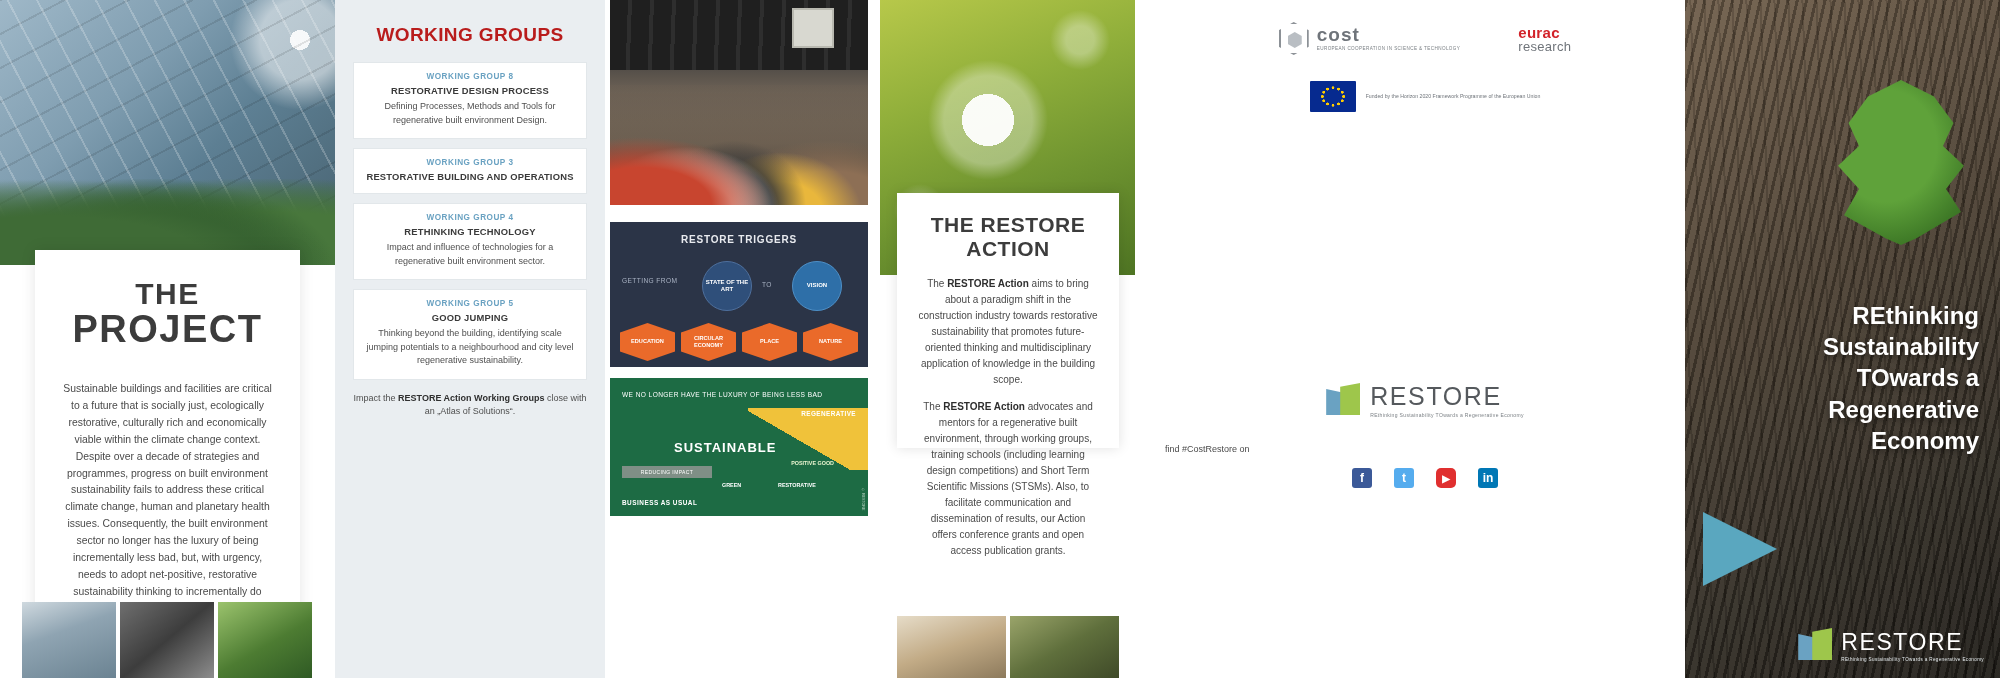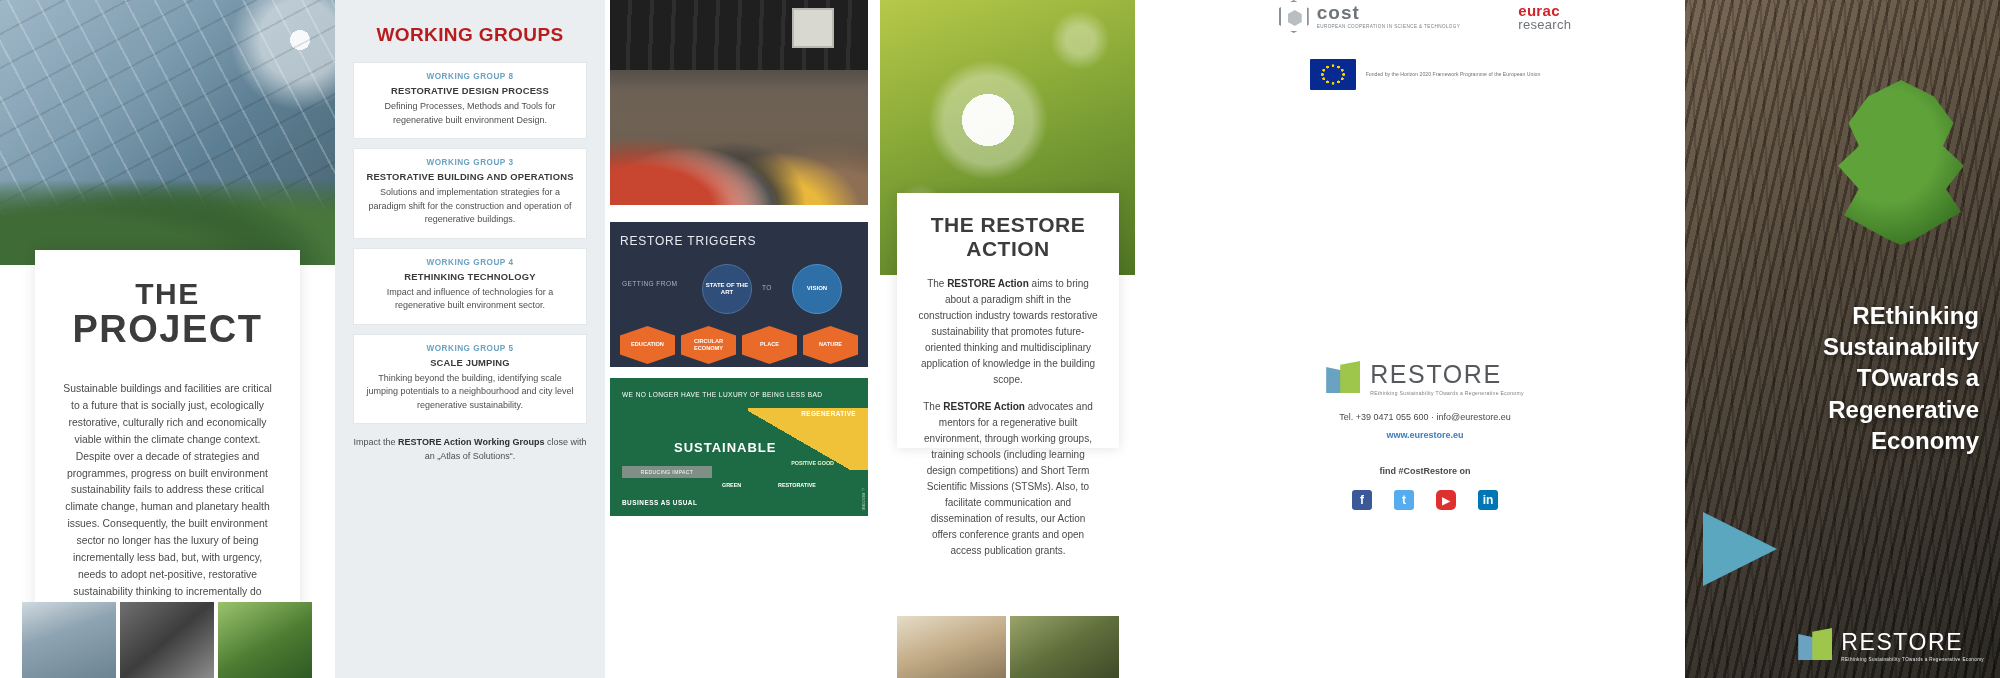--- a/index.html
+++ b/index.html
@@ -92,21 +92,21 @@
       radial-gradient(ellipse at 30% 105%, #e8e4dd 0 18%, rgba(232,228,221,0) 36%),
       radial-gradient(ellipse at 48% 100%, #3a3a3a 0 20%, rgba(58,58,58,0) 38%),
       radial-gradient(ellipse at 66% 108%, #e9b73c 0 18%, rgba(233,183,60,0) 34%),
       radial-gradient(ellipse at 85% 100%, #8d6f55 0 20%, rgba(141,111,85,0) 38%),
       linear-gradient(180deg, rgba(120,104,88,0.1), rgba(60,52,44,0.75));
   }
   .p3-diag1 {
     position: absolute; top: 222px; left: 5px; width: 258px; height: 145px;
     background: #2b3447; padding: 12px 10px;
   }
-  .d1-title { color: #e8eaef; font-size: 12px; font-weight: normal; letter-spacing: 0.8px; }
+  .d1-title { color: #e8eaef; font-size: 10px; font-weight: bold; letter-spacing: 0.8px; text-align: center; }
   .d1-row { position: relative; height: 58px; margin-top: 14px; }
   .d1-lab { position: absolute; color: #aab3c4; font-size: 6.6px; letter-spacing: 0.4px; }
   .circ {
     position: absolute; border-radius: 50%; display: flex; align-items: center; justify-content: center;
     color: #fff; font-size: 6px; font-weight: bold; text-align: center; line-height: 1.25;
   }
   .circ.soa { left: 82px; top: 2px; width: 50px; height: 50px; background: #2f4f7a; border: 1px solid #4e6f9c; }
   .circ.vis { left: 172px; top: 2px; width: 50px; height: 50px; background: #2e6fa8; border: 1px solid #4e8fc6; }
   .hexrow { display: flex; gap: 6px; margin-top: 6px; }
   .hex {
@@ -155,21 +155,21 @@
   .p4-title { color: #3c3c3c; font-size: 21px; font-weight: bold; line-height: 1.12; letter-spacing: 0.5px; }
   .p4-body { margin-top: 16px; font-size: 10px; line-height: 1.6; color: #4a4a4a; }
   .p4-body p + p { margin-top: 11px; }
   .p4-body b { color: #2e2e2e; }
   .p4-thumbs { position: absolute; bottom: 0; left: 22px; display: flex; gap: 4px; width: 222px; height: 62px; }
   .p4-thumbs div { flex: 1; }
   .th-d { background: linear-gradient(160deg,#e6dcc8 0%,#c2ab86 50%,#8d7a5c 100%); }
   .th-e { background: linear-gradient(150deg,#9aa46a 0%,#5f6f3c 50%,#3f4a28 100%); }
 
   
-  .panel5 { width: 520px; height: 678px; background: #ffffff; position: relative; }
+  .panel5 { width: 520px; height: 678px; background: #ffffff; position: relative; padding-top: 22px; }
   .logo-row { display: flex; align-items: center; justify-content: center; gap: 58px; }
   .cost-logo { display: flex; align-items: center; gap: 8px; }
   .cost-hex {
     width: 30px; height: 33px; background: #ffffff; border: 2px solid #8c9196;
     clip-path: polygon(50% 0%, 100% 25%, 100% 75%, 50% 100%, 0% 75%, 0% 25%);
     position: relative;
   }
   .cost-hex::after {
     content: ""; position: absolute; left: 7px; top: 8px; width: 14px; height: 16px;
     background: #b9bec3;
@@ -207,21 +207,21 @@
     clip-path: polygon(0 0, 100% 18%, 100% 100%, 0 100%);
   }
   .rl-mark .sq2 {
     position: absolute; left: 14px; top: 0; width: 20px; height: 32px; background: #9ec64b;
     clip-path: polygon(0 12%, 100% 0, 100% 100%, 0 100%);
   }
   .rl-text .rt1 { font-size: 25px; color: #55595d; letter-spacing: 1.6px; }
   .rl-text .rt2 { font-size: 5px; color: #7b8085; letter-spacing: 0.35px; margin-top: 1px; }
   .contact { text-align: center; margin-top: 16px; font-size: 9px; color: #4a4a4a; }
   .contact .web { color: #3d7dbb; font-weight: bold; margin-top: 8px; font-size: 9px; }
-  .findus { text-align: center; margin-top: 26px; font-size: 9px; color: #4a4a4a; font-weight: bold; }
+  .findus { text-align: left; margin-top: 26px; font-size: 9px; color: #4a4a4a; }
   .social { display: flex; justify-content: center; gap: 22px; margin-top: 14px; }
   .soc {
     width: 20px; height: 20px; display: flex; align-items: center; justify-content: center;
     color: #fff; font-size: 12px; font-weight: bold; border-radius: 3px;
   }
   .soc.fb { background: #3b5998; }
   .soc.tw { background: #55acee; }
   .soc.yt { background: #e02f2f; border-radius: 5px; font-size: 10px; }
   .soc.li { background: #0077b5; }
 
@@ -288,32 +288,31 @@
 
     <div class="wg-card">
       <div class="wg-num">WORKING GROUP 8</div>
       <div class="wg-name">RESTORATIVE DESIGN PROCESS</div>
       <div class="wg-desc">Defining Processes, Methods and Tools for regenerative built environment Design.</div>
     </div>
 
     <div class="wg-card">
       <div class="wg-num">WORKING GROUP 3</div>
       <div class="wg-name">RESTORATIVE BUILDING AND OPERATIONS</div>
-      <div class="wg-desc">Solutions and implementation strategies for a paradigm shift for the construction and operation of regenerative buildings.</div>
     </div>
 
     <div class="wg-card">
       <div class="wg-num">WORKING GROUP 4</div>
       <div class="wg-name">RETHINKING TECHNOLOGY</div>
       <div class="wg-desc">Impact and influence of technologies for a regenerative built environment sector.</div>
     </div>
 
     <div class="wg-card">
       <div class="wg-num">WORKING GROUP 5</div>
-      <div class="wg-name">SCALE JUMPING</div>
+      <div class="wg-name">GOOD JUMPING</div>
       <div class="wg-desc">Thinking beyond the building, identifying scale jumping potentials to a neighbourhood and city level regenerative sustainability.</div>
     </div>
 
     <div class="wg-foot">
       <span>Impact the </span><b>RESTORE Action Working Groups</b><span> close with an „Atlas of Solutions“.</span>
     </div>
   </div>
 
   <div class="panel3">
     <div class="p3-photo">
@@ -396,24 +395,20 @@
       <div class="rl-mark">
         <div class="sq1"></div>
         <div class="sq2"></div>
       </div>
       <div class="rl-text">
         <div class="rt1">RESTORE</div>
         <div class="rt2">REthinking Sustainability TOwards a Regenerative Economy</div>
       </div>
     </div>
 
-    <div class="contact">
-      <div>Tel. +39 0471 055 600 · info@eurestore.eu</div>
-      <div class="web">www.eurestore.eu</div>
-    </div>
 
     <div class="findus">find #CostRestore on</div>
 
     <div class="social">
       <div class="soc fb">f</div>
       <div class="soc tw">t</div>
       <div class="soc yt">▶</div>
       <div class="soc li">in</div>
     </div>
   </div>

